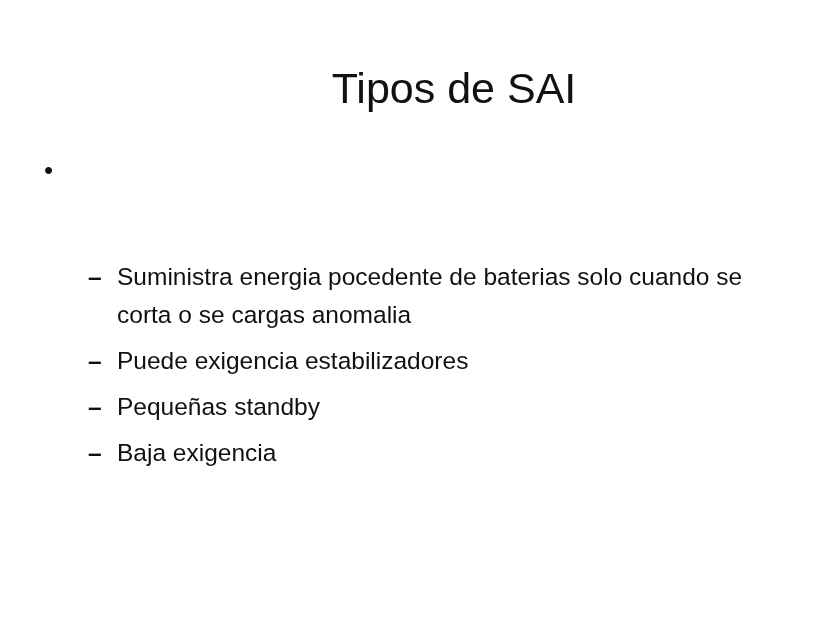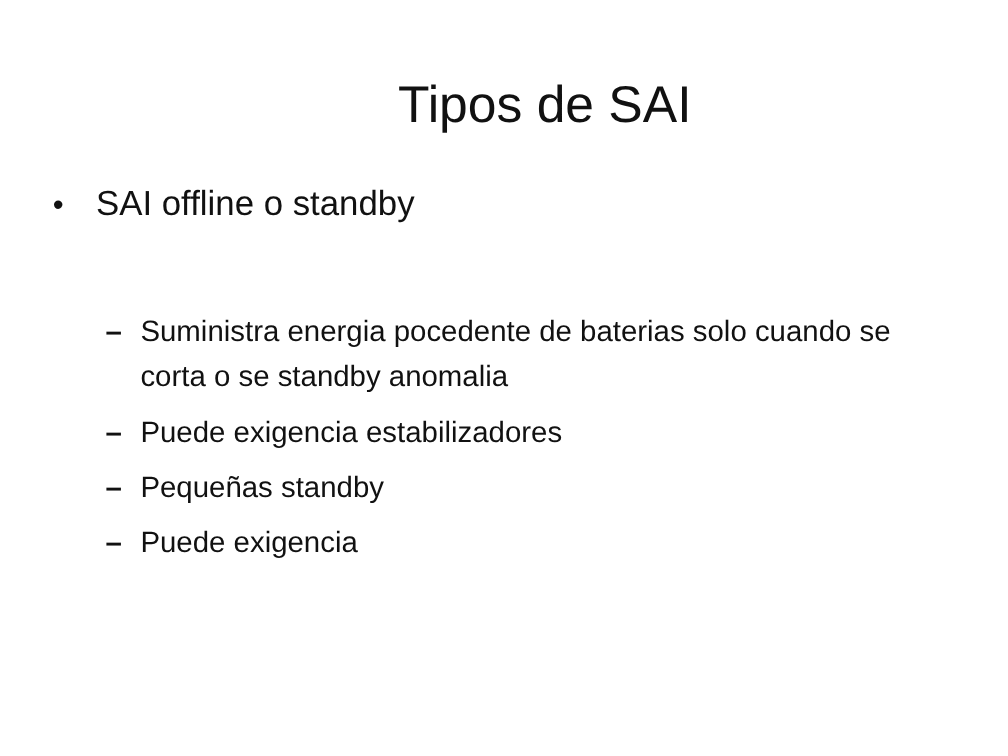--- a/index.html
+++ b/index.html
@@ -69,40 +69,39 @@
 </style>
 </head>
 <body>
 
 <div class="slide">
 
   <h1 class="title">Tipos de SAI</h1>
 
   <div class="bullet-l1">
     <span class="marker">•</span>
-    <span class="bullet-text">SAI offline o standby</span>
   </div>
 
   <div class="sub-list">
 
     <div class="bullet-l2">
       <span class="dash">–</span>
-      <span class="sub-text">Suministra energia pocedente de baterias solo cuando se corta o se standby anomalia</span>
+      <span class="sub-text">Suministra energia pocedente de baterias solo cuando se corta o se cargas anomalia</span>
     </div>
 
     <div class="bullet-l2">
       <span class="dash">–</span>
       <span class="sub-text">Puede exigencia estabilizadores</span>
     </div>
 
     <div class="bullet-l2">
       <span class="dash">–</span>
       <span class="sub-text">Pequeñas standby</span>
     </div>
 
     <div class="bullet-l2">
       <span class="dash">–</span>
-      <span class="sub-text">Puede exigencia</span>
+      <span class="sub-text">Baja exigencia</span>
     </div>
 
   </div>
 
 </div>
 
 </body></html>

